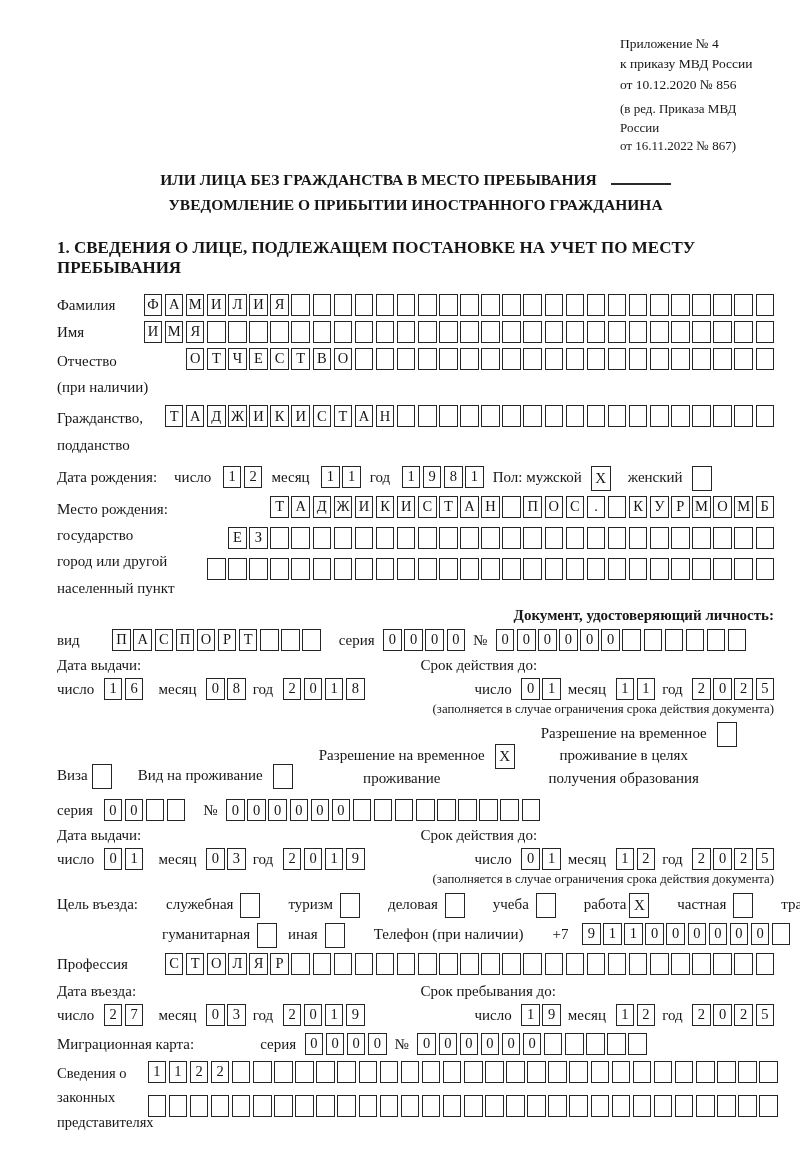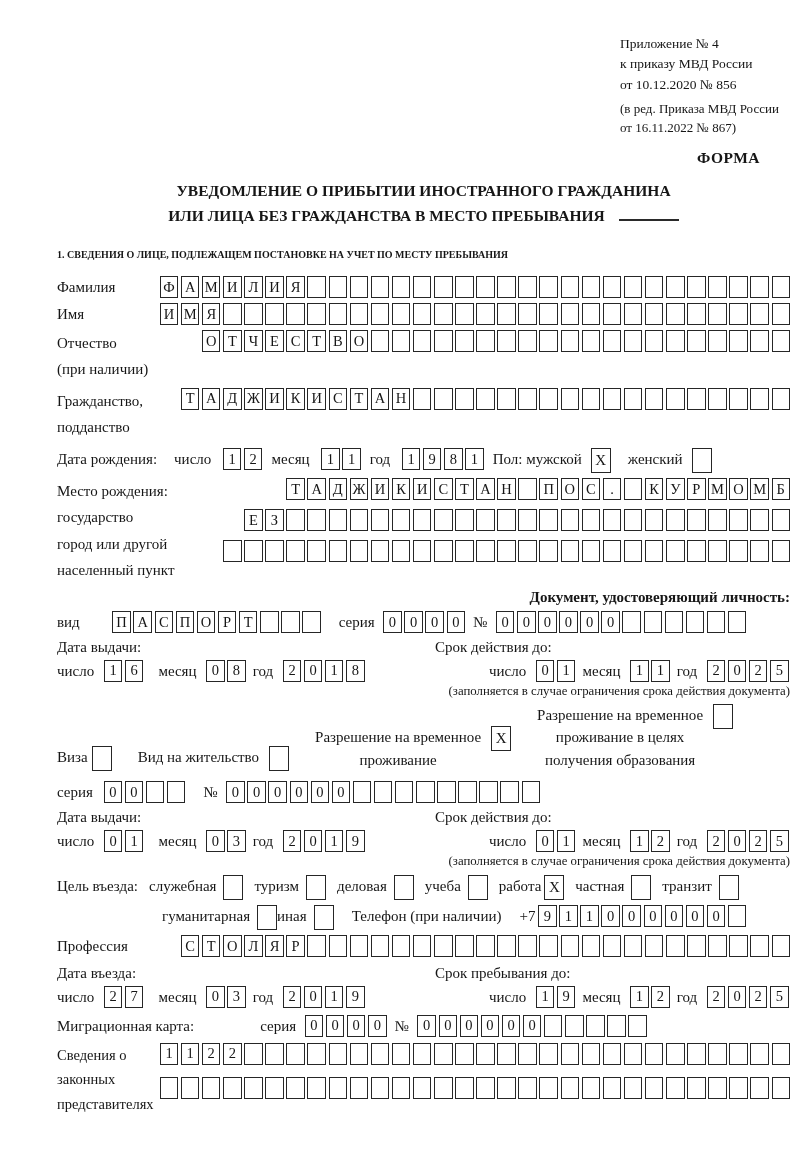--- a/index.html
+++ b/index.html
@@ -1,26 +1,26 @@
 <!DOCTYPE html>
 <html><head>
 <meta charset="utf-8">
 <style>
   html,body{margin:0;padding:0}
   body{width:800px;height:1163px;background:#fff;color:#161616;
        font-family:"Liberation Serif","DejaVu Serif",serif;font-size:15px}
-  .page{position:relative;width:800px;height:1163px;padding:34px 10px 0 57px;
+  .page{position:relative;width:800px;height:1163px;padding:34px 26px 0 57px;
         box-sizing:border-box;overflow:hidden}
   
   .hdr{margin-left:563px;font-size:13.5px;line-height:1.5}
   .hdr .sub{margin-top:5px;font-size:13px;line-height:1.45}
   .forma{text-align:right;padding-right:30px;font-weight:bold;font-size:15.5px;margin-top:12px;letter-spacing:.5px}
   .title{text-align:center;font-weight:bold;font-size:15.5px;line-height:1.6;margin-top:12px}
   .blank{display:inline-block;width:60px;border-bottom:2.2px solid #2a2a2a;height:13px;margin-left:14px}
-  .sec{font-weight:bold;font-size:10px;margin-top:20px;margin-bottom:16px}
+  .sec{font-weight:bold;font-size:17px;margin-top:20px;margin-bottom:16px}
   
   .frow{display:flex;align-items:flex-start;margin-bottom:5px}
   .lbl{padding-top:3px;white-space:nowrap}
   .lblblock{line-height:1.75}
   .cells{display:flex;flex-wrap:nowrap}
   .cells.grow{flex:1;justify-content:flex-end}
   .cell{flex:0 0 auto;width:18.5px;height:22px;border:1.6px solid #262626;margin-left:2.6px;
         display:flex;align-items:center;justify-content:center;font-size:14.5px;box-sizing:border-box}
   .cb{flex:0 0 auto;width:20px;height:25px;border:1.6px solid #262626;
       display:flex;align-items:center;justify-content:center;font-size:15px;box-sizing:border-box}
@@ -39,47 +39,46 @@
   .dline{display:flex;align-items:flex-start;column-gap:7px}
   .dcol-r .dline{margin-left:54px}
   .vnote{text-align:right;font-size:12.8px;margin-top:2px;margin-bottom:5px}
   
   .ptext{line-height:1.8;margin-bottom:2px}
   .resid-cbs{display:flex;align-items:flex-end;margin-top:4px;margin-bottom:10px}
   .pair{display:flex;align-items:flex-start}
   .stack{text-align:center;line-height:1.5}
   
   .popt{display:flex;align-items:flex-start;column-gap:7px}
-  .purpose{column-gap:11px}
-  .purpose2{margin-left:105px}
+  .purpose{column-gap:28px}
+  .purpose2{column-gap:11px;margin-left:105px}
   
   .legal-lb{line-height:1.7;width:88px;font-size:14.5px;flex:0 0 auto}
   .legal-rows{flex:1;display:flex;flex-direction:column;row-gap:12px}
 </style>
 </head>
 <body>
 
 <div class="page">
 
   <div class="hdr">
     <div>Приложение № 4</div>
     <div>к приказу МВД России</div>
     <div>от 10.12.2020 № 856</div>
     <div class="sub">
       <div>(в ред. Приказа МВД России</div>
       <div>от 16.11.2022 № 867)</div>
     </div>
   </div>
-  <div class="forma">ФОРМА</div>
 
   <div class="title">
-    <div>УВЕДОМЛЕНИЕ О ПРИБЫТИИ ИНОСТРАННОГО ГРАЖДАНИНА</div>
     <div>
       <span>ИЛИ ЛИЦА БЕЗ ГРАЖДАНСТВА В МЕСТО ПРЕБЫВАНИЯ</span><span class="blank"></span>
     </div>
+    <div>УВЕДОМЛЕНИЕ О ПРИБЫТИИ ИНОСТРАННОГО ГРАЖДАНИНА</div>
   </div>
 
   <div class="sec">1. СВЕДЕНИЯ О ЛИЦЕ, ПОДЛЕЖАЩЕМ ПОСТАНОВКЕ НА УЧЕТ ПО МЕСТУ ПРЕБЫВАНИЯ</div>
 
   <div class="frow">
     <span class="lbl">Фамилия</span>
     <div class="cells grow">
         <span class="cell">Ф</span>
         <span class="cell">А</span>
         <span class="cell">М</span>
@@ -431,21 +430,21 @@
   </div>
   <div class="vnote">(заполняется в случае ограничения срока действия документа)</div>
 
 
   <div class="resid-cbs">
     <div class="pair">
       <span class="lbl">Виза</span>
       <div class="cb ml4"></div>
     </div>
     <div class="pair ml26">
-      <span class="lbl">Вид на жительство</span>
+      <span class="lbl">Вид на проживание</span>
       <div class="cb ml10"></div>
     </div>
     <div class="pair ml26">
       <div class="stack">
         <div>Разрешение на временное</div>
         <div>проживание</div>
       </div>
       <div class="cb ml10">X</div>
     </div>
     <div class="pair ml26">

